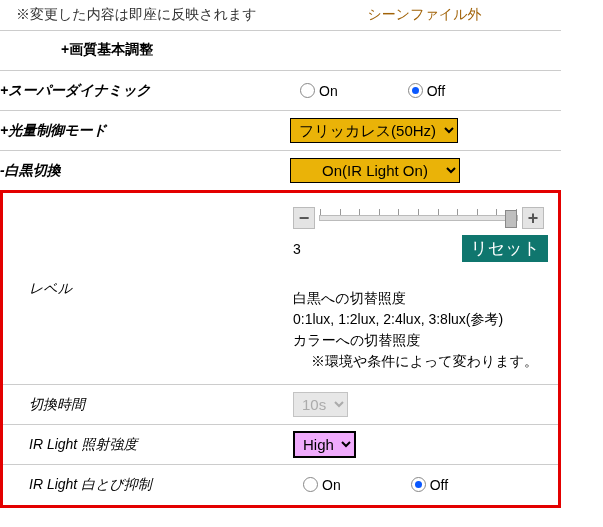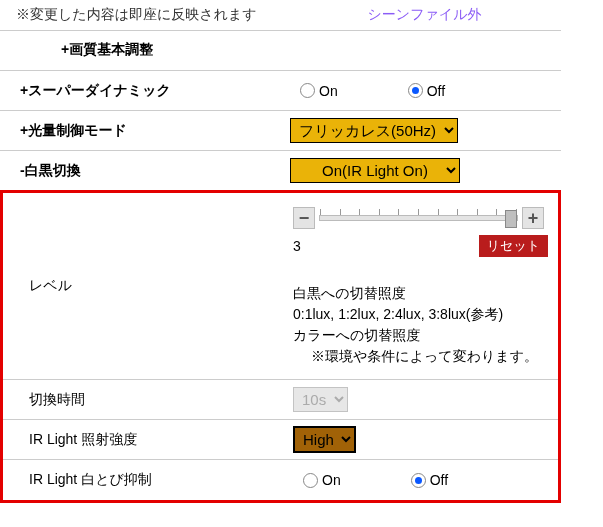--- a/index.html
+++ b/index.html
@@ -12,24 +12,25 @@
   }
   .container { width: 561px; }
   .row {
     display: flex;
     border-bottom: 1px solid #ccc;
     min-height: 40px;
   }
   .row.noborder { border-bottom: none; }
   .col-left {
     width: 280px;
-    padding: 10px 8px 10px 20px;
+    padding: 10px 8px 10px 0;
     display: flex;
     align-items: center;
     font-weight: bold;
+    font-style: italic;
   }
   .col-left.indent { padding-left: 26px; font-weight: normal; }
   .col-right {
     flex: 1;
     padding: 6px 10px;
     display: flex;
     align-items: center;
     gap: 4px;
   }
   .col-full {
@@ -37,37 +38,37 @@
     padding: 10px 8px 10px 16px;
     font-weight: bold;
     margin-left: 45px;
   }
   .note-row {
     padding: 6px 8px 6px 16px;
     border-bottom: 1px solid #ccc;
     display:flex;
   }
   .note-left { width:280px; font-size:14px; color:#333; }
-  .note-right { flex:1; font-size:14px; color:#8b5cf6; text-align:center; }
+  .note-right { flex:1; font-size:14px; color:#a16207; text-align:center; }
   .radio-group { display:flex; align-items:center; gap:20px; }
-  .radio-item { display:flex; align-items:center; gap:4px; }
+  .radio-item { display:flex; align-items:flex-start; gap:4px; }
   .radio {
     width:15px; height:15px; border:1px solid #888; border-radius:50%;
     display:inline-flex; align-items:center; justify-content:center;
     background:#fff;
   }
   .radio.checked::after {
     content:""; width:7px; height:7px; border-radius:50%; background:#0a58ff;
   }
   select {
     font-size:15px; padding:2px 4px; border:1px solid #000; background:#eab308;
     font-family: inherit;
   }
   select.disabled { color:#888; background:#ddd; border-color:#aaa; }
-  select.bordered { border:2px solid #000; background:#a16207; }
+  select.bordered { border:2px solid #000; background:#f0abfc; }
   .red-frame {
     border: 3px solid #e30000;
     margin-top: -1px;
   }
   .slider-row {
     display:flex; align-items:center; gap:4px; width:100%;
     padding: 8px 4px 2px 0;
   }
   .slider-btn {
     width:22px; height:22px; background:#e4e4e4; border:1px solid #bbb;
@@ -80,21 +81,21 @@
   .slider-ticks {
     position:absolute; top:-7px; left:0; right:0; height:6px;
     display:flex; justify-content:space-between;
   }
   .slider-ticks span { width:1px; height:6px; background:#999; }
   .slider-thumb {
     position:absolute; top:-6px; width:12px; height:18px;
     background:#bfbfbf; border:1px solid #888;
   }
   .reset-btn {
-    background:#b91c1c; color:#fff; padding:2px 8px; font-size:13px;
+    background:#0f766e; color:#fff; padding:2px 8px; font-size:17px;
     display:inline-block; cursor:pointer;
   }
   .level-info { line-height:1.5; padding-bottom:6px;margin-top:22px; }
   .level-info .ind { padding-left:18px; }
   .sub-right { flex-direction:column; align-items:flex-start; }
   .valrow { display:flex; width:100%; align-items:center; justify-content:space-between; }
 </style>
 </head>
 <body>
 

